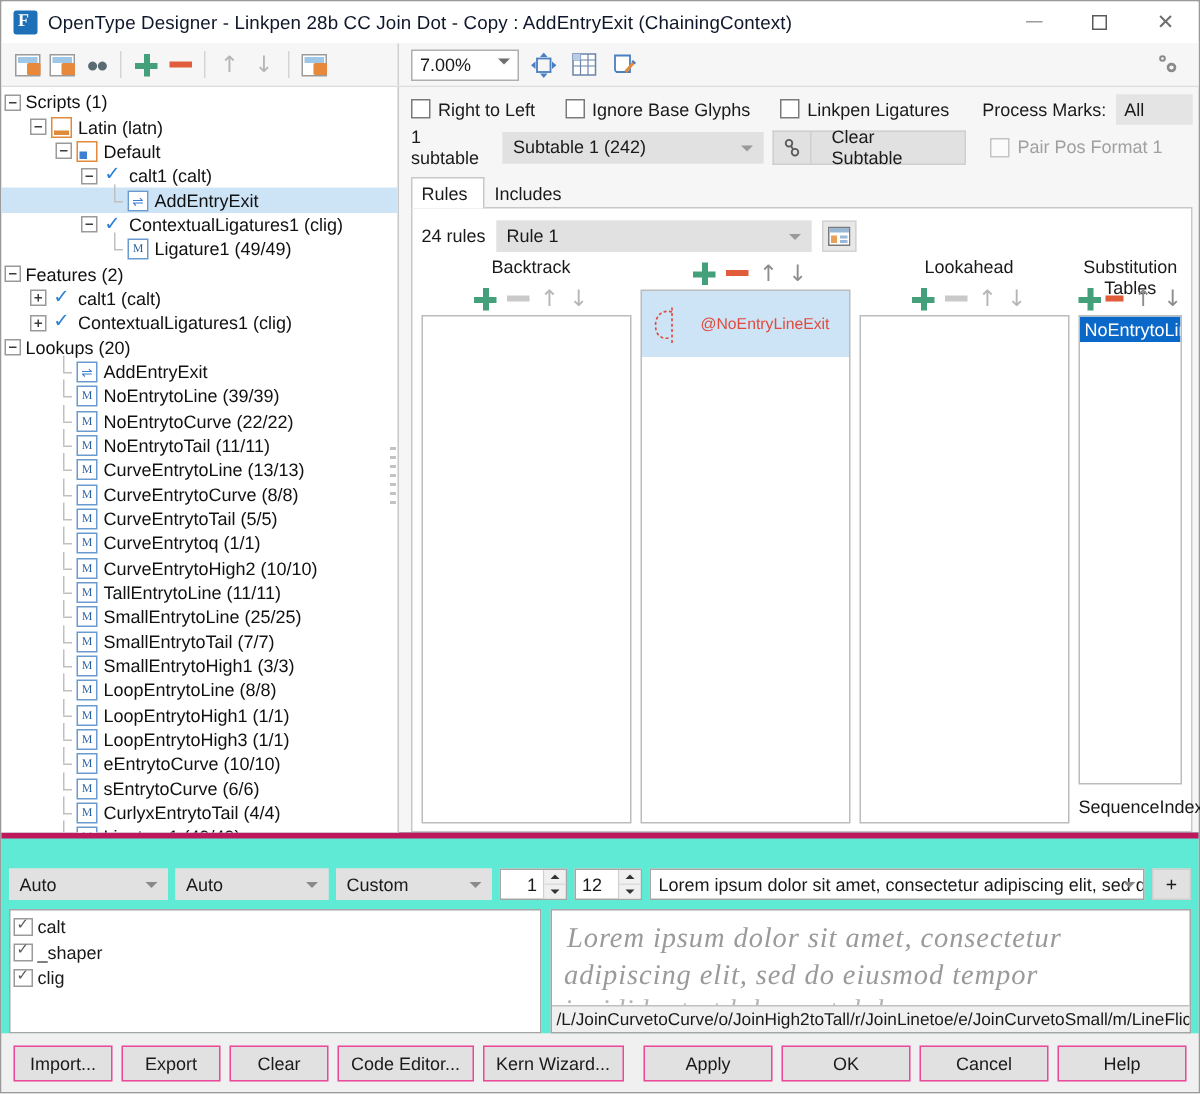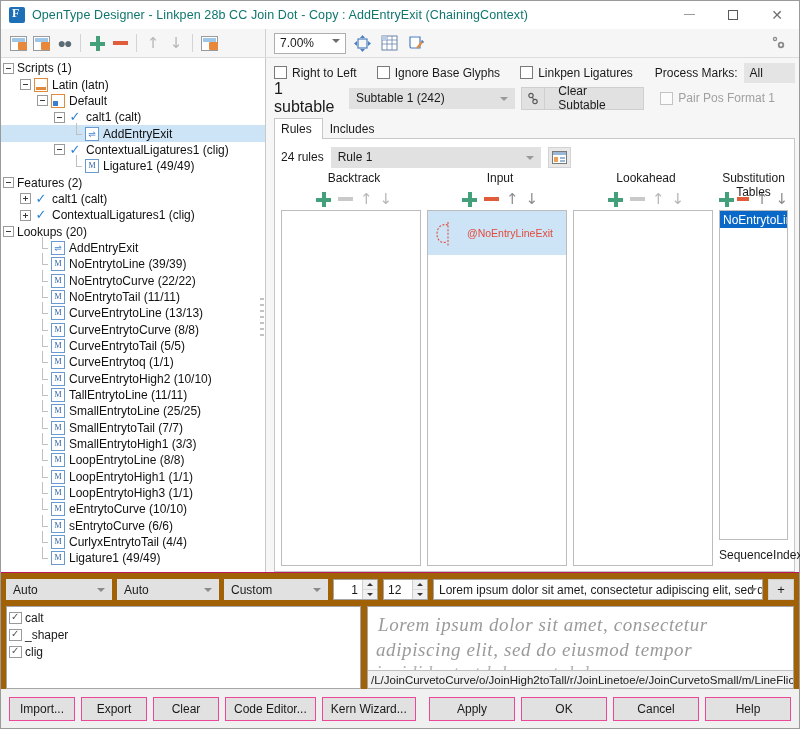--- a/index.html
+++ b/index.html
@@ -42,21 +42,21 @@
     content: "F";
     position: absolute;
     left: 3px; top: -1px;
     color: #fff;
     font-size: 12px;
     font-weight: bold;
     font-family: "Liberation Serif", serif;
   }
   .title-text {
     font-size: 12.5px;
-    color: #0f766e;
+    color: #0f172a;
     white-space: nowrap;
     letter-spacing: 0.1px;
   }
   .win-buttons {
     margin-left: auto;
     display: flex; height: 28px;
   }
   .win-btn {
     width: 44px; height: 28px;
     display: flex; align-items: center; justify-content: center;
@@ -265,21 +265,21 @@
   .pm-label { margin-right: 6px; margin-left: 2px; }
   .pm-combo {
     flex: 1; height: 20px; background: #e4e4e4; border: 1px solid #e4e4e4;
     display: flex; align-items: center; padding-left: 5px; font-size: 12px;
     min-width: 40px;
   }
 
   .sub-row {
     height: 28px; display: flex; align-items: center;
   }
-  .sub-count { font-size: 16px; margin-right: 8px; }
+  .sub-count { font-size: 12px; margin-right: 8px; }
   .combo {
     height: 21px; background: #e1e1e1; border: 1px solid #e1e1e1;
     display: flex; align-items: center; padding-left: 6px;
     font-size: 12px; position: relative; color: #1a1a1a;
   }
   .combo .cv { position: absolute; right: 6px; top: 8px; }
   .sub-combo { width: 182px; margin-right: 6px; }
   .link-btn {
     width: 26px; height: 23px; background: #e1e1e1; border: 1px solid #cfcfcf;
     display: flex; align-items: center; justify-content: center;
@@ -352,23 +352,23 @@
     height: 17px; background: #0a68c8; color: #fff;
     font-size: 12px; padding-left: 3px; display: flex; align-items: center;
   }
   .seq-row {
     height: 26px; display: flex; align-items: center; padding-top: 4px;
   }
   .seq-label { font-size: 12px; }
 
   
   .bottom {
-    flex: 0 0 auto; background: #a16207;
-    border-top: 1px solid #be185d;
-    padding: 4px 5px 0 5px;
+    flex: 0 0 auto; background: #5eead4;
+    border-top: 4px solid #be185d;
+    padding: 18px 5px 0 5px;
   }
   .bot-controls { display: flex; align-items: center; gap: 5px; height: 25px; }
   .bc-combo { height: 21px; }
   .spin {
     height: 21px; background: #fff; border: 1px solid #a6a6a6;
     display: flex; align-items: center; position: relative;
   }
   .spin .val {
     flex: 1; text-align: right; padding-right: 4px; font-size: 12px;
   }
@@ -842,21 +842,20 @@
             <div class="col-tools">
               <span class="plus-icon"></span>
               <span class="minus-icon dim"></span>
               <span class="arrow-up">↑</span>
               <span class="arrow-dn">↓</span>
             </div>
             <div class="list-box"></div>
           </div>
 
           <div class="col input">
-            <div class="col-head">Input</div>
             <div class="col-tools">
               <span class="plus-icon"></span>
               <span class="minus-icon"></span>
               <span class="arrow-up act">↑</span>
               <span class="arrow-dn act">↓</span>
             </div>
             <div class="list-box">
               <div class="glyph-item">
                 <span class="glyph-draw">
                   <svg width="24" height="34" viewBox="0 0 24 34">

